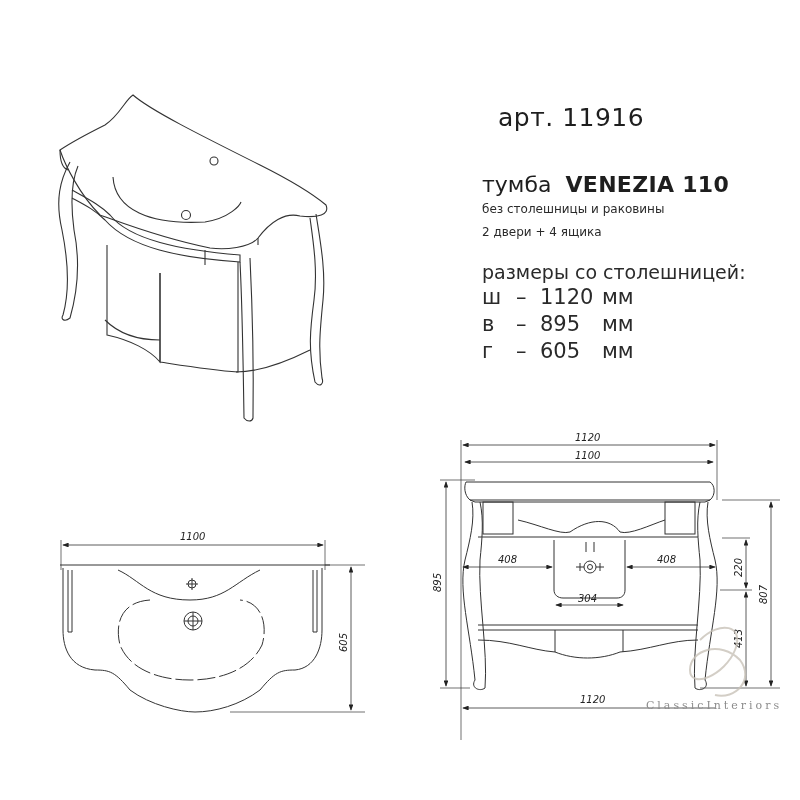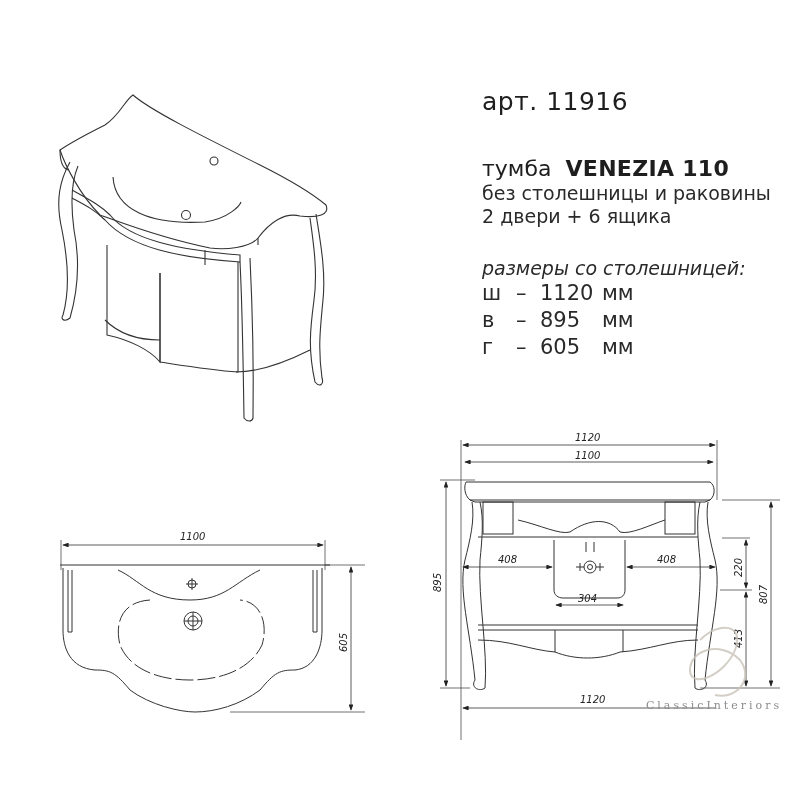--- a/index.html
+++ b/index.html
@@ -1,23 +1,23 @@
 <!DOCTYPE html>
 <html><head>
 <meta charset="utf-8">
 <style>
   html, body { margin:0; padding:0; background:#ffffff; }
   body { width:800px; height:800px; position:relative; overflow:hidden;
          font-family:"DejaVu Sans", sans-serif; color:#1e1e1e; }
   .text-block { position:absolute; left:482px; top:86px; width:318px; }
-  .article { font-size:25px; letter-spacing:0.5px; margin:0; line-height:32px; }
+  .article { font-size:25px; letter-spacing:0.5px; margin:16px; line-height:32px; }
   .product-title { font-size:22px; margin-top:38px; line-height:26px; }
   .product-title .model { font-weight:bold; letter-spacing:0.3px; }
-  .desc-line { font-size:19px; line-height:23px; color:#2a2a2a; }
-  .dims-heading { font-size:19px; margin-top:28px; line-height:24px; color:#2a2a2a;font-style:italic; }
+  .desc-line { font-size:12px; line-height:23px; color:#2a2a2a; }
+  .dims-heading { font-size:19px; margin-top:16px; line-height:24px; color:#2a2a2a; }
   .dim-row { font-size:21px; line-height:27px; color:#2a2a2a; display:flex; }
   .dim-row .k { width:34px; }
   .dim-row .d { width:24px; }
   .dim-row .v { min-width:62px; }
   .dim-row .u { }
   svg { position:absolute; left:0; top:0; }
   .dimtxt { font-family:"DejaVu Sans", sans-serif; font-style:italic; font-size:10px; fill:#222; }
   .brand { position:absolute; left:628px; top:699px; width:172px; text-align:center; }
   .brand-sub { font-family:"DejaVu Serif", serif; font-size:11px; letter-spacing:3px; color:#8c8c8c; }
   .brand-main { font-family:"DejaVu Serif", serif; font-size:24px; letter-spacing:7px; color:#d08a7c; margin-top:2px; }
@@ -25,21 +25,21 @@
 </head>
 <body>
 
 <div class="text-block">
   <div class="article">арт. 11916</div>
   <div class="product-title">
     <span>тумба</span>&nbsp;
     <span class="model">VENEZIA 110</span>
   </div>
   <div class="desc-line">без столешницы и раковины</div>
-  <div class="desc-line">2 двери + 6 ящика</div>
+  <div class="desc-line">2 двери + 4 ящика</div>
   <div class="dims-heading">размеры со столешницей:</div>
   <div class="dim-row">
     <span class="k">ш</span>
     <span class="d">–</span>
     <span class="v">1120</span>
     <span class="u">мм</span>
   </div>
   <div class="dim-row">
     <span class="k">в</span>
     <span class="d">–</span>

